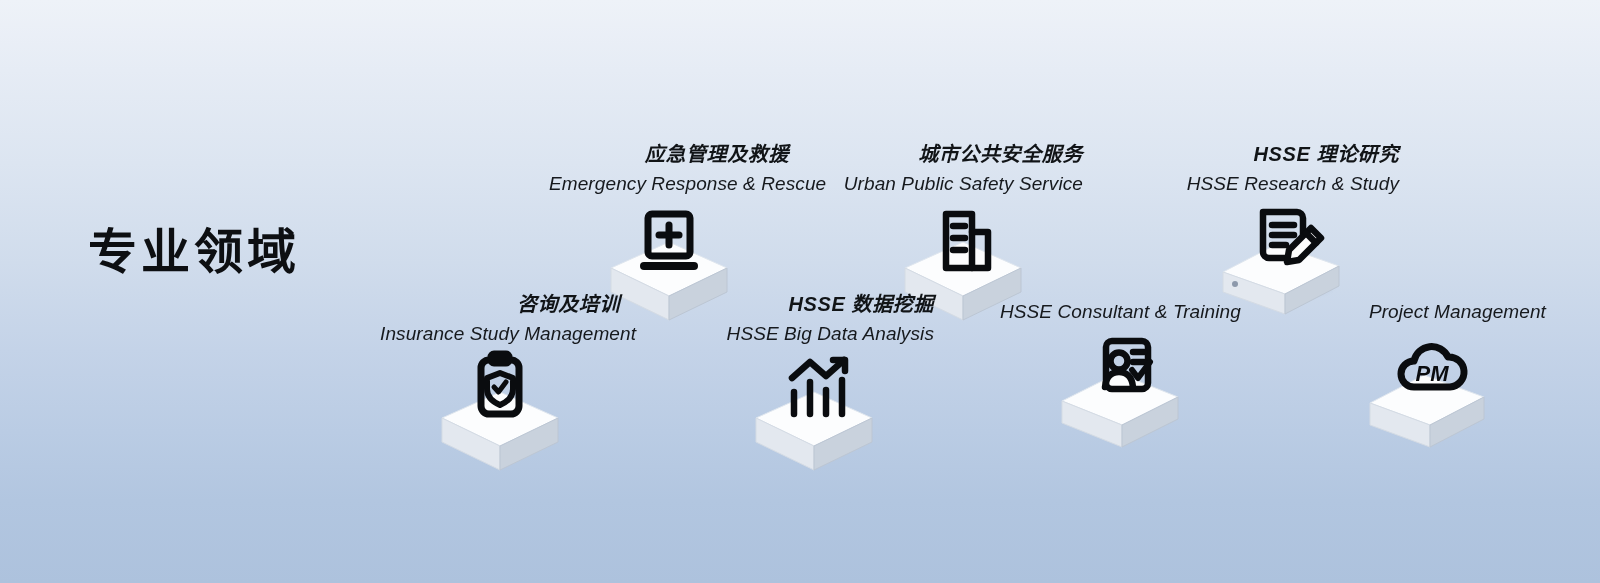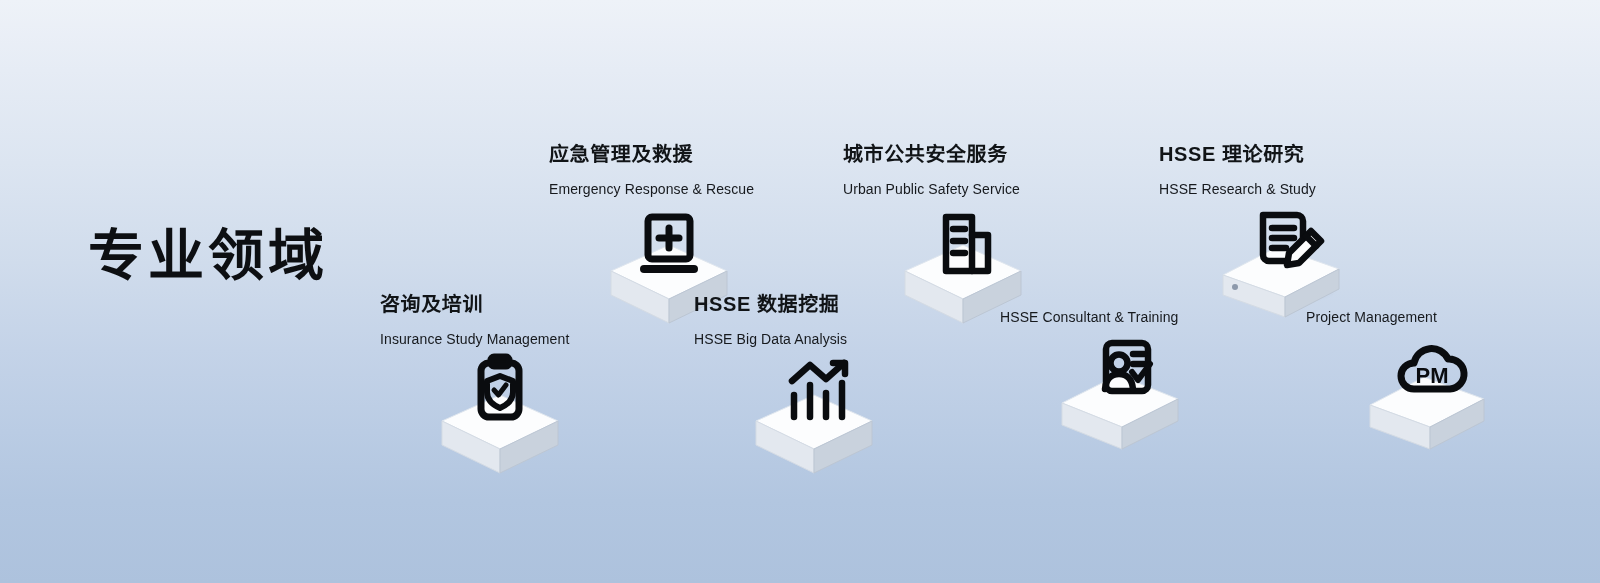--- a/index.html
+++ b/index.html
@@ -29,46 +29,47 @@
         #b2c6e0 86%,
         #adc2dd 100%);
     overflow: hidden;
   }
 
   
   #headline {
     position: absolute;
     left: 88px;
     top: 228px;
-    font-size: 56px;
+    font-size: 49px;
     line-height: 1;
     font-weight: 700;
     letter-spacing: 4px;
     color: #0d0f12;
     white-space: nowrap;
     font-family: "Liberation Sans", "DejaVu Sans", sans-serif;
   }
 
   
   .item {
     position: absolute;
     width: 240px;
-    text-align: left;
+    text-align: right;
+    font-style: italic;
   }
   .item-title {
     font-size: 20px;
     font-weight: 700;
     color: #111417;
     line-height: 1.08;
     letter-spacing: 0.6px;
     white-space: nowrap;
   }
   .item-sub {
-    margin-top: 15px;
-    font-size: 14px;
+    margin-top: 7px;
+    font-size: 19px;
     font-weight: 400;
     color: #16191d;
     line-height: 1.15;
     letter-spacing: 0.1px;
     white-space: nowrap;
   }
 
   
   .stage {
     position: relative;

